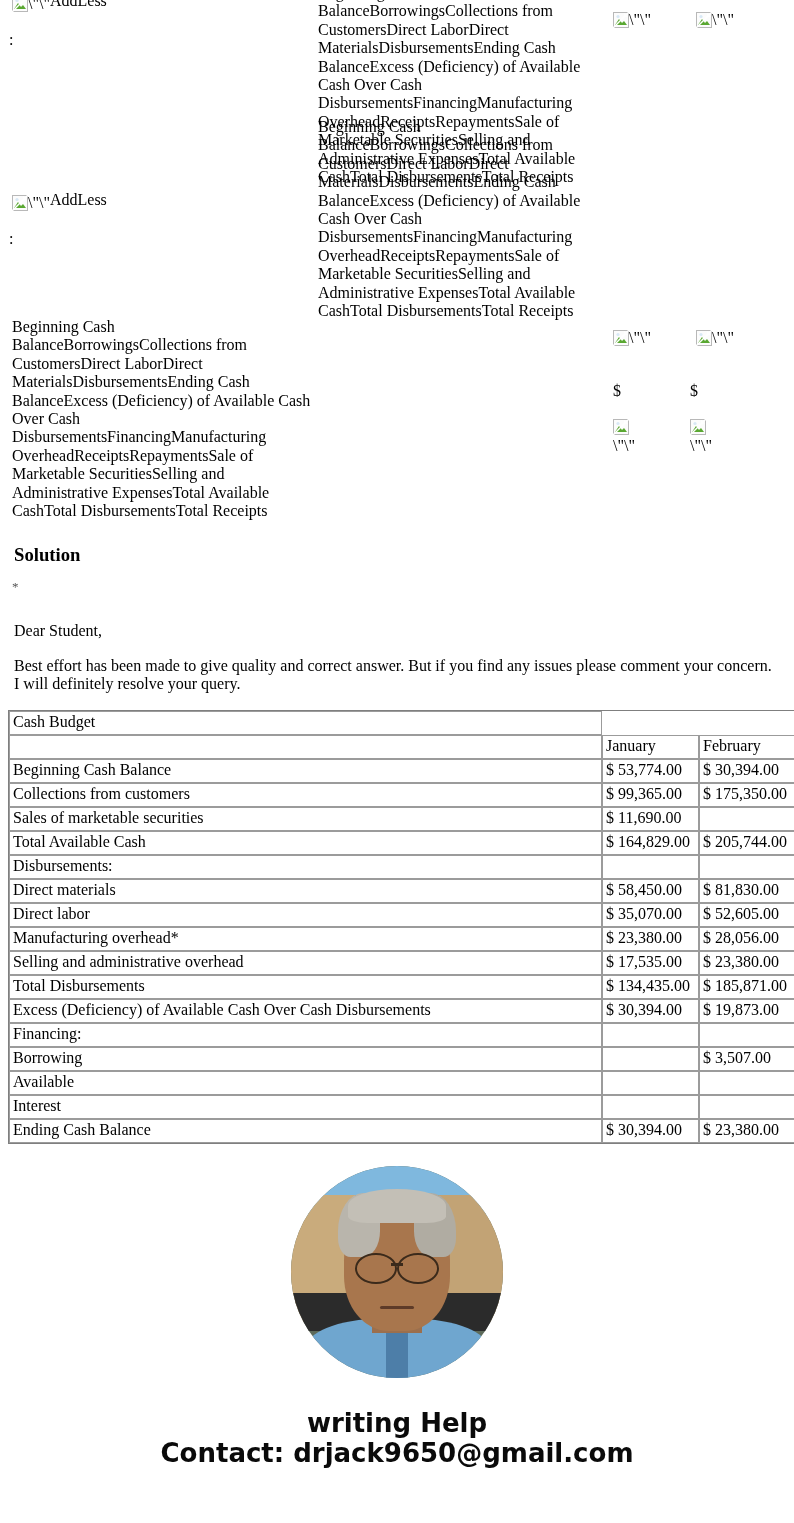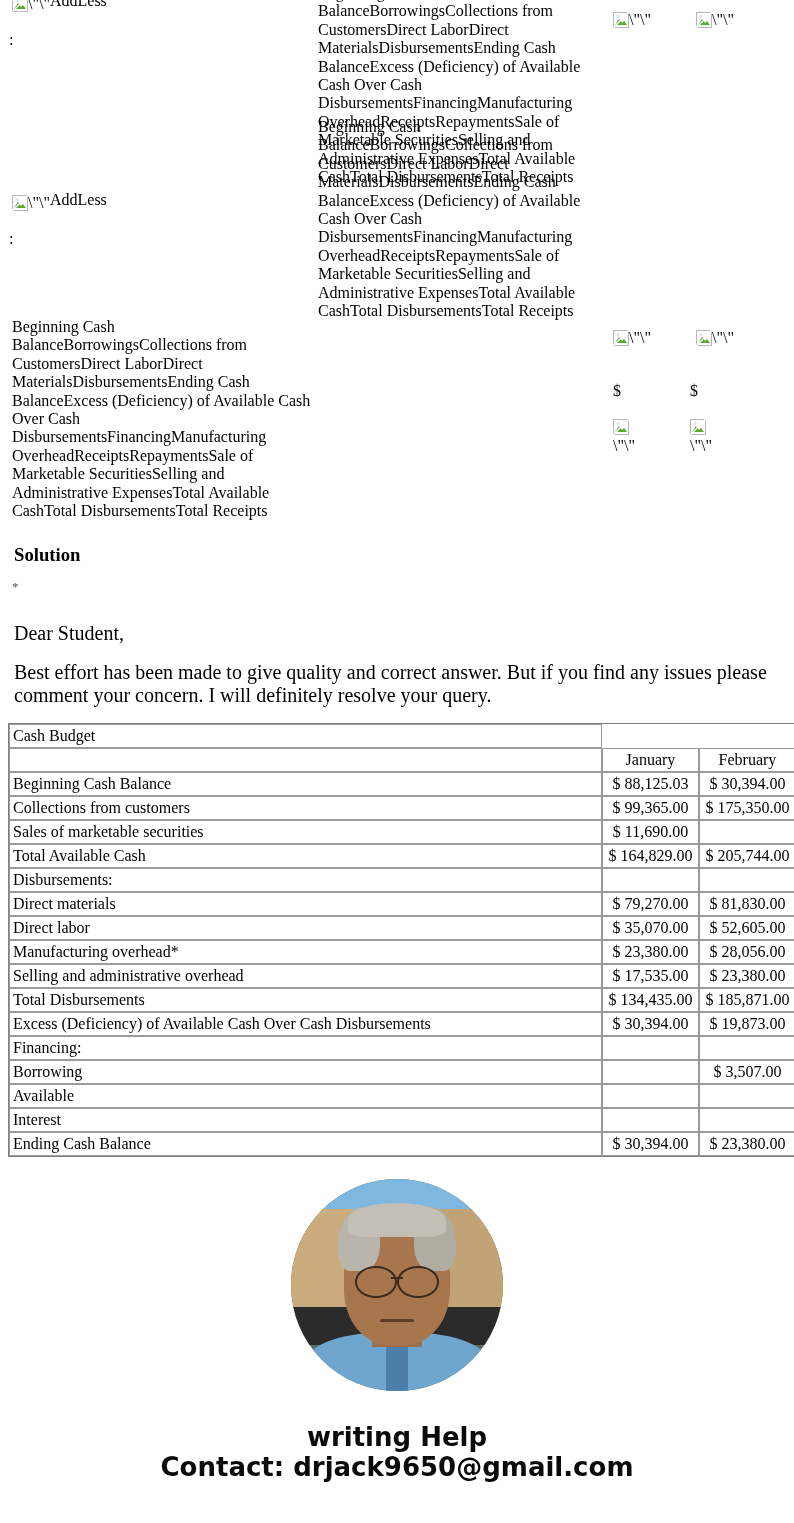--- a/index.html
+++ b/index.html
@@ -79,21 +79,21 @@
     padding: 0;
   }
   .star {
     color: #555;
     font-size: 13px;
     margin: 0 0 28px 12px;
   }
   p.body-p {
     margin: 0 4px 16px 14px;
     width: 762px;
-    font-size: 20px;
+    font-size: 16px;
   }
 
   
   table.cashbudget {
     border-collapse: separate;
     border-spacing: 0;
     border: 1px solid #7f7f7f;
     margin: 0 0 0 8px;
     width: 773px;
     table-layout: fixed;
@@ -102,21 +102,21 @@
   }
   table.cashbudget td {
     border: 1px solid #9b9b9b;
     padding: 1px 3px;
     height: 20px;
     vertical-align: middle;
     white-space: nowrap;
     overflow: hidden;
   }
   table.cashbudget td.label { width: 585px; text-align: left; }
-  table.cashbudget td.num   { width: 91px;  text-align: center; }
+  table.cashbudget td.num   { width: 91px;  text-align: left; }
   table.cashbudget td.blankend { border: 0; }
 
   
   .portrait-wrap {
     text-align: center;
     margin-top: 22px;
   }
   .portrait {
     display: inline-block;
     width: 212px;
@@ -263,21 +263,21 @@
       <td class="num blankend"></td>
       <td class="num blankend"></td>
     </tr>
     <tr>
       <td class="label"></td>
       <td class="num">January</td>
       <td class="num">February</td>
     </tr>
     <tr>
         <td class="label">Beginning Cash Balance</td>
-        <td class="num">$    88,125.03</td>
+        <td class="num">$    53,774.00</td>
         <td class="num">$    30,394.00</td>
       </tr>
     <tr>
         <td class="label">Collections from customers</td>
         <td class="num">$    99,365.00</td>
         <td class="num">$ 175,350.00</td>
       </tr>
     <tr>
         <td class="label">Sales of marketable securities</td>
         <td class="num">$    11,690.00</td>
@@ -288,21 +288,21 @@
         <td class="num">$ 164,829.00</td>
         <td class="num">$ 205,744.00</td>
       </tr>
     <tr>
         <td class="label">Disbursements:</td>
         <td class="num"></td>
         <td class="num"></td>
       </tr>
     <tr>
         <td class="label">Direct materials</td>
-        <td class="num">$    79,270.00</td>
+        <td class="num">$    58,450.00</td>
         <td class="num">$    81,830.00</td>
       </tr>
     <tr>
         <td class="label">Direct labor</td>
         <td class="num">$    35,070.00</td>
         <td class="num">$    52,605.00</td>
       </tr>
     <tr>
         <td class="label">Manufacturing overhead*</td>
         <td class="num">$    23,380.00</td>

